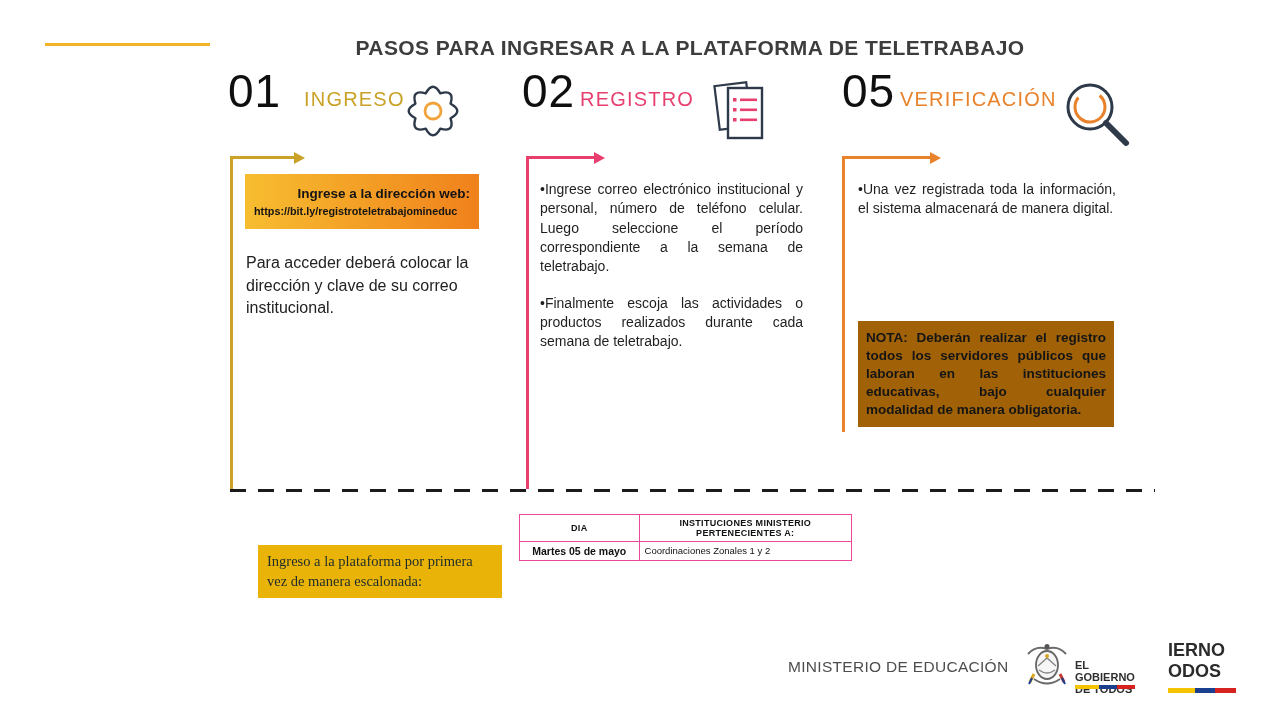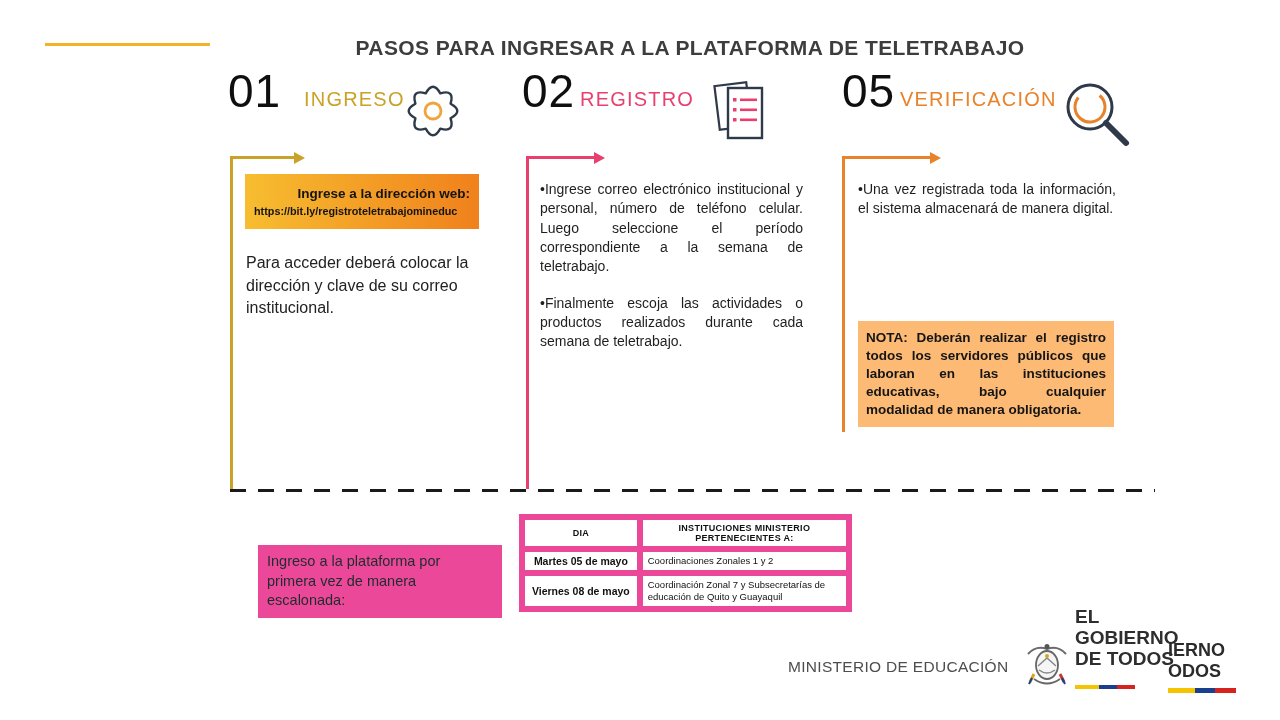--- a/index.html
+++ b/index.html
@@ -31,38 +31,38 @@
 
   .web-box{left:245px;top:174px;width:216px;padding:12px 9px;background:linear-gradient(90deg,#F7BD30,#F0811C);}
   .web-box .line1{font-size:13.5px;font-weight:700;color:#141414;text-align:right;}
   .web-box .line2{font-size:10.8px;font-weight:700;color:#141414;margin-top:4px;white-space:nowrap;cursor:pointer;}
   .col1-body{left:246px;top:252px;width:228px;font-size:16px;line-height:1.42;color:#222;}
 
   .col2-text{left:540px;top:180px;width:263px;font-size:14px;line-height:1.38;text-align:justify;color:#1f1f1f;}
   .col2-text p{margin:0 0 17px 0;}
   .col3-text{left:858px;top:180px;width:258px;font-size:14px;line-height:1.38;text-align:justify;color:#1f1f1f;}
   .col3-text p{margin:0 0 16px 0;}
-  .nota-box{left:858px;top:321px;width:240px;padding:8px;background:#fdba74;font-size:13.5px;font-weight:700;line-height:1.33;text-align:justify;color:#151515;}
+  .nota-box{left:858px;top:321px;width:240px;padding:8px;background:#a16207;font-size:13.5px;font-weight:700;line-height:1.33;text-align:justify;color:#151515;}
 
   .dashed-separator{left:230px;top:489px;width:925px;height:3px;
     background:repeating-linear-gradient(90deg,#1a1a1a 0 16px,transparent 16px 28px);}
 
-  .teal-box{left:258px;top:545px;width:226px;padding:7px 9px;background:#ec4899;font-size:14.5px;color:#1d2d2d;line-height:1.35;}
+  .teal-box{left:258px;top:545px;width:226px;padding:7px 9px;background:#eab308;font-size:14.5px;color:#1d2d2d;line-height:1.35;font-family:Liberation Serif, serif;}
 
   .schedule-table{left:519px;top:514px;width:333px;border-collapse:collapse;background:#fff;}
-  .schedule-table th,.schedule-table td{border:6px solid #ec4899;}
+  .schedule-table th,.schedule-table td{border:1px solid #ec4899;}
   .schedule-table th{font-size:9px;font-weight:700;text-align:center;padding:3px 6px;letter-spacing:0.3px;color:#111;}
   .schedule-table th.c1{width:36%;}
   .schedule-table td.day{font-size:10.5px;font-weight:700;text-align:center;padding:3px 2px;color:#111;}
   .schedule-table td.inst{font-size:9.5px;padding:3px 5px;line-height:1.25;color:#111;}
   .schedule-table td.nota-row{font-size:9px;text-align:center;padding:4px 8px;line-height:1.35;color:#111;}
 
   .ministry{left:788px;top:658px;font-size:15.5px;color:#4d4d4d;letter-spacing:0.3px;}
   .crest{left:1022px;top:638px;}
-  .gob-text{left:1075px;top:607px;font-size:19px;font-weight:700;line-height:1.1;color:#2e2e2e;}
+  .gob-text{left:1075px;top:659px;font-size:11px;font-weight:700;line-height:1.1;color:#2e2e2e;}
   .gob-flag{left:1075px;top:685px;width:60px;height:4px;display:flex;}
   .right-text{left:1168px;top:640px;font-size:18px;font-weight:700;line-height:1.18;color:#2b2b2b;}
   .right-flag{left:1168px;top:688px;width:68px;height:5px;display:flex;}
   .flag-y{flex:1.3;background:#F5C400;}
   .flag-b{flex:1;background:#1B3F8F;}
   .flag-r{flex:1;background:#D6231F;}
 </style>
 </head>
 <body>
 
@@ -140,24 +140,20 @@
       <tr>
         <th class="c1">DIA</th>
         <th>INSTITUCIONES MINISTERIO PERTENECIENTES A:</th>
       </tr>
     </thead>
     <tbody>
       <tr>
         <td class="day">Martes 05 de mayo</td>
         <td class="inst">Coordinaciones Zonales 1 y 2</td>
       </tr>
-      <tr>
-        <td class="day">Viernes 08 de mayo</td>
-        <td class="inst">Coordinación Zonal 7 y Subsecretarías de educación de Quito y Guayaquil</td>
-      </tr>
     </tbody>
   </table>
 
   <div class="abs ministry">MINISTERIO DE EDUCACIÓN</div>
 
   <div class="abs crest">
     <svg width="50" height="50" viewBox="0 0 50 50">
       <path d="M6 16 Q14 7 25 11 Q36 7 44 16" fill="none" stroke="#6b6b6b" stroke-width="2"></path>
       <circle cx="25" cy="8.5" r="2.5" fill="#555"></circle>
       <ellipse cx="25" cy="27" rx="11" ry="14" fill="#f6f6f6" stroke="#666" stroke-width="1.8"></ellipse>

